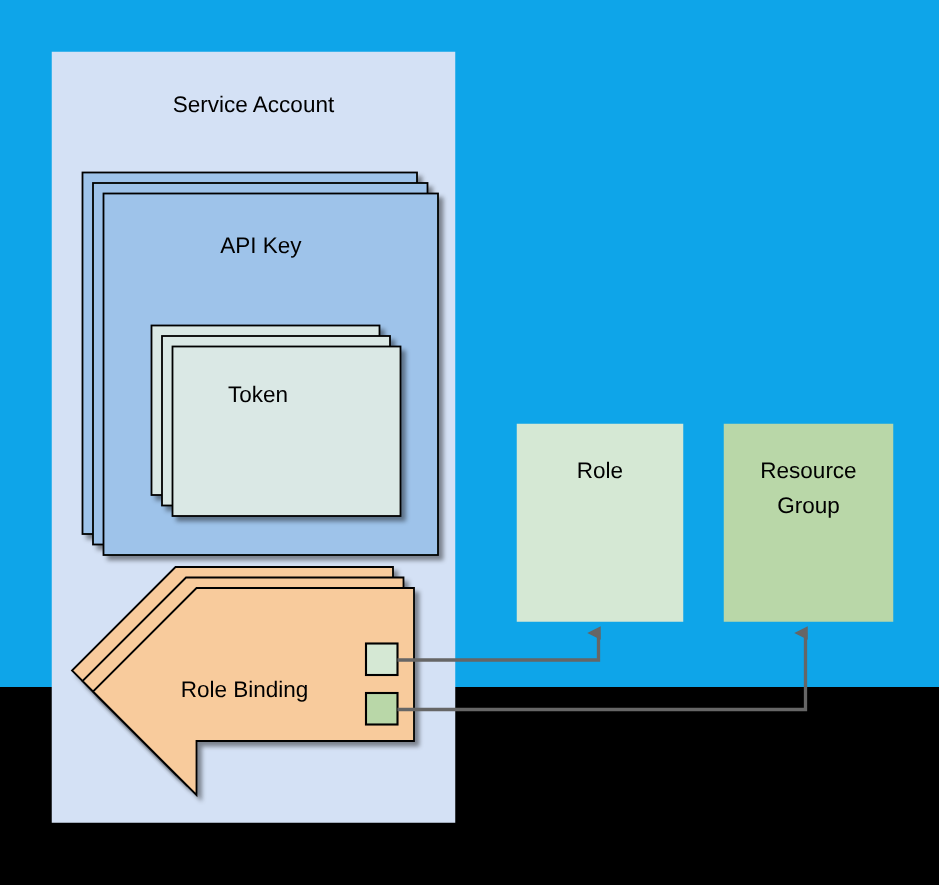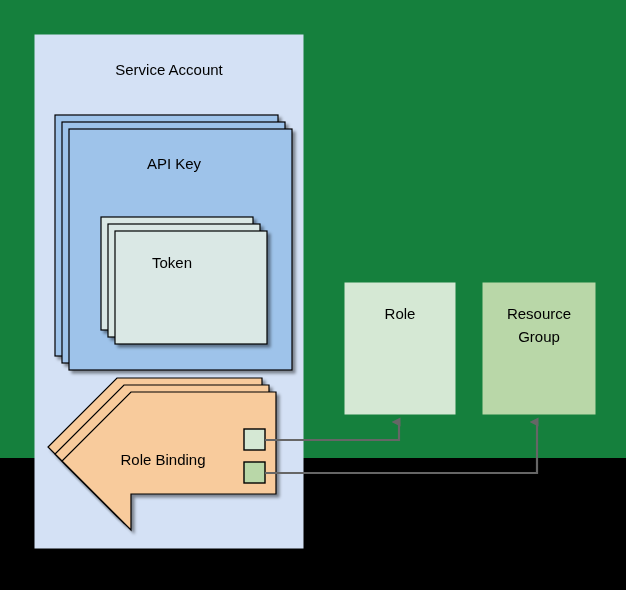--- a/index.html
+++ b/index.html
@@ -10,21 +10,21 @@
   body {
     width: 626px;
     height: 590px;
     font-family: "Liberation Sans", sans-serif;
     overflow: hidden;
   }
   #canvas {
     position: relative;
     width: 626px;
     height: 458px;
-    background: #15803d;
+    background: #0ea5e9;
   }
   svg.diagram {
     position: absolute;
     left: 0;
     top: 0;
     width: 626px;
     height: 590px;
     display: block;
   }
   .shape-label {

